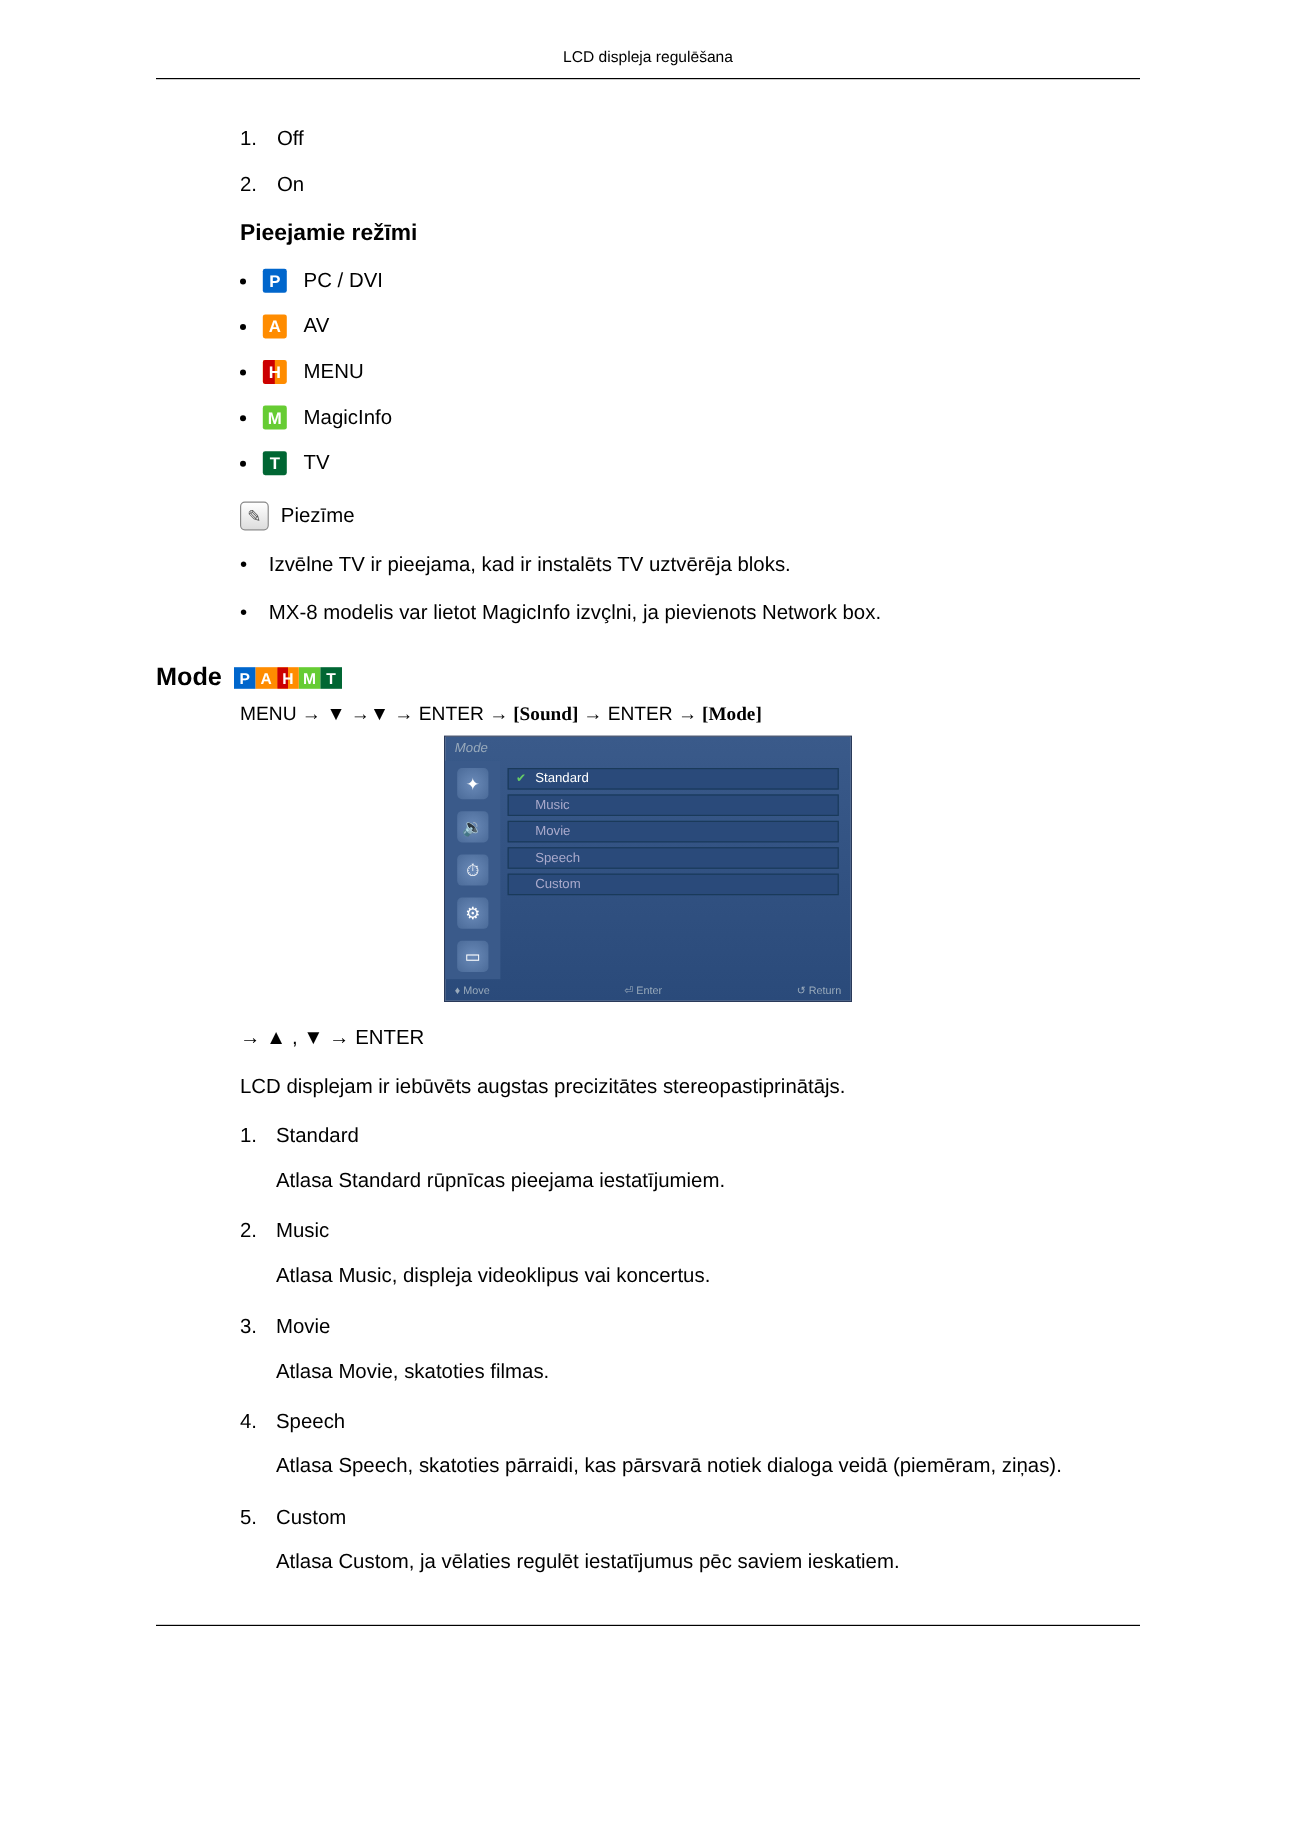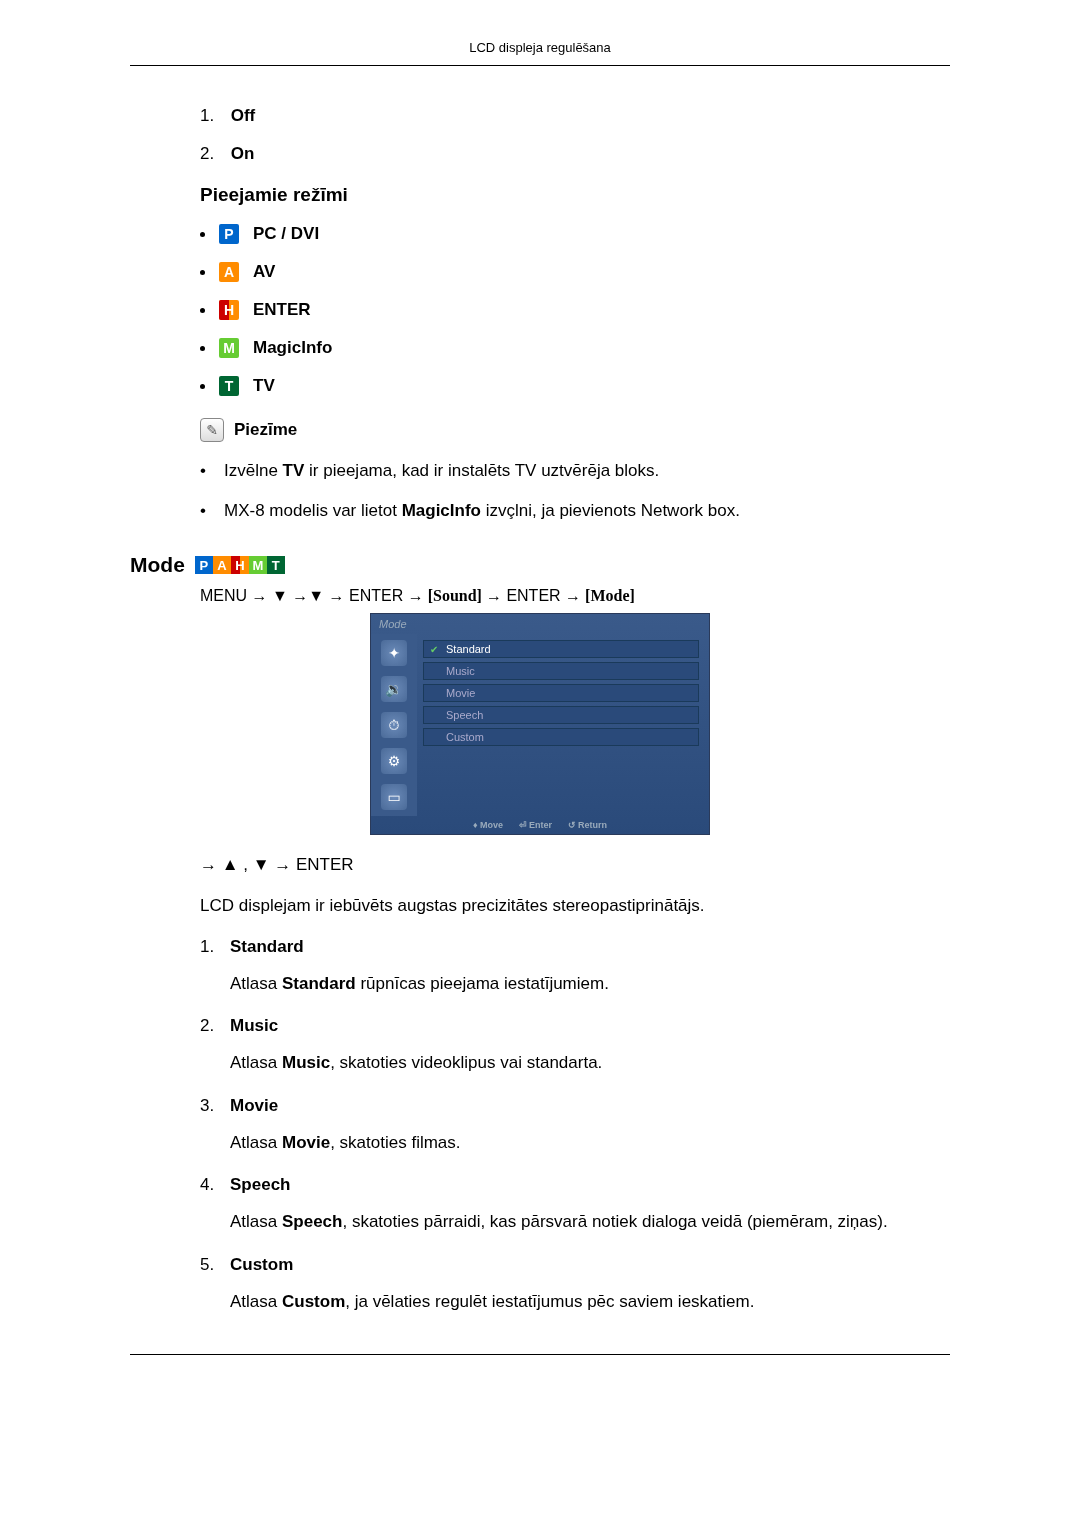--- a/index.html
+++ b/index.html
@@ -19,21 +19,21 @@
       text-align: center;
       padding-bottom: 10px;
       border-bottom: 1px solid #000;
       margin-bottom: 40px;
       font-size: 13px;
     }
     .indent-1 { margin-left: 70px; }
     .ol { list-style: none; margin-top: 8px; }
     .ol li { margin-bottom: 18px; }
     .ol .num { display: inline-block; width: 26px; }
-    .bold { font-weight: bold; }
+    .bold { font-weight: normal; }
     h2.section { font-size: 21px; font-weight: bold; margin: 28px 0 20px 0; }
     h3.sub { font-size: 19px; font-weight: bold; margin: 20px 0 18px 70px; }
     .bullets { list-style: none; margin-left: 70px; }
     .bullets li { margin-bottom: 18px; display: flex; align-items: center; gap: 14px; }
     .dot { width: 5px; height: 5px; background: #000; border-radius: 50%; display: inline-block; flex-shrink: 0; }
     .text-bullets { list-style: none; margin-left: 70px; }
     .text-bullets li { margin-bottom: 14px; padding-left: 24px; position: relative; line-height: 1.5; }
     .text-bullets li::before { content: '•'; position: absolute; left: 0; top: 0; }
     .mode-icon { display: inline-flex; align-items: center; justify-content: center; width: 20px; height: 20px; font-size: 14px; font-weight: bold; color: #fff; flex-shrink: 0; border-radius: 2px; }
     .p-icon { background: #0066cc; }
@@ -60,21 +60,21 @@
       color: #fff;
     }
     .osd-title { padding: 4px 8px; color: #9ab; font-style: italic; }
     .osd-body { display: flex; }
     .osd-left { width: 46px; background: #3a5a8a; display: flex; flex-direction: column; align-items: center; padding: 6px 0; gap: 10px; }
     .osd-lefticon { width: 26px; height: 26px; border-radius: 4px; background: radial-gradient(#6a8ab8, #4a6a98); display: flex; align-items: center; justify-content: center; font-size: 14px; }
     .osd-right { flex: 1; padding: 6px 10px 6px 6px; }
     .osd-item { background: #2a4a7a; border: 1px solid #1a3a5a; margin-bottom: 4px; padding: 2px 6px; display: flex; align-items: center; gap: 6px; color: #aac; }
     .osd-item.sel { color: #fff; }
     .osd-check { color: #6c6; font-size: 10px; width: 10px; display: inline-block; }
-    .osd-footer { padding: 4px 8px; font-size: 9px; color: #9ab; display: flex; justify-content: center; gap: 16px; font-weight: bold; }
+    .osd-footer { padding: 4px 8px; font-size: 9px; color: #9ab; display: flex; justify-content: space-between; gap: 16px; }
     .below-nav { margin-left: 70px; margin-top: 12px; margin-bottom: 18px; }
     .para { margin-left: 70px; margin-bottom: 18px; line-height: 1.5; }
     .num-list { margin-left: 70px; }
     .num-list .item { margin-bottom: 16px; }
     .num-list .item-head { margin-bottom: 14px; }
     .num-list .item-head .ln { display: inline-block; width: 30px; }
     .num-list .item-body { margin-left: 30px; line-height: 1.5; margin-bottom: 20px; }
     .footer-rule { border-top: 1px solid #000; margin-top: 40px; }
   </style>
 </head>
@@ -111,21 +111,21 @@
       <span class="mode-icon a-icon">
           <span>A</span>
         </span>
       <span class="bold">AV</span>
     </li>
     <li>
       <span class="dot"></span>
       <span class="mode-icon h-icon">
           <span>H</span>
         </span>
-      <span class="bold">ENTER</span>
+      <span class="bold">MENU</span>
     </li>
     <li>
       <span class="dot"></span>
       <span class="mode-icon m-icon">
           <span>M</span>
         </span>
       <span class="bold">MagicInfo</span>
     </li>
     <li>
       <span class="dot"></span>
@@ -223,21 +223,21 @@
 
   <div class="para">LCD displejam ir iebūvēts augstas precizitātes stereopastiprinātājs.</div>
 
   <div class="num-list">
     <div class="item">
       <div class="item-head"><span class="ln">1.</span><span class="bold">Standard</span></div>
       <div class="item-body"><span>Atlasa </span><span class="bold">Standard</span><span> rūpnīcas pieejama iestatījumiem.</span></div>
     </div>
     <div class="item">
       <div class="item-head"><span class="ln">2.</span><span class="bold">Music</span></div>
-      <div class="item-body"><span>Atlasa </span><span class="bold">Music</span><span>, skatoties videoklipus vai standarta.</span></div>
+      <div class="item-body"><span>Atlasa </span><span class="bold">Music</span><span>, displeja videoklipus vai koncertus.</span></div>
     </div>
     <div class="item">
       <div class="item-head"><span class="ln">3.</span><span class="bold">Movie</span></div>
       <div class="item-body"><span>Atlasa </span><span class="bold">Movie</span><span>, skatoties filmas.</span></div>
     </div>
     <div class="item">
       <div class="item-head"><span class="ln">4.</span><span class="bold">Speech</span></div>
       <div class="item-body"><span>Atlasa </span><span class="bold">Speech</span><span>, skatoties pārraidi, kas pārsvarā notiek dialoga veidā (piemēram, ziņas).</span></div>
     </div>
     <div class="item">

